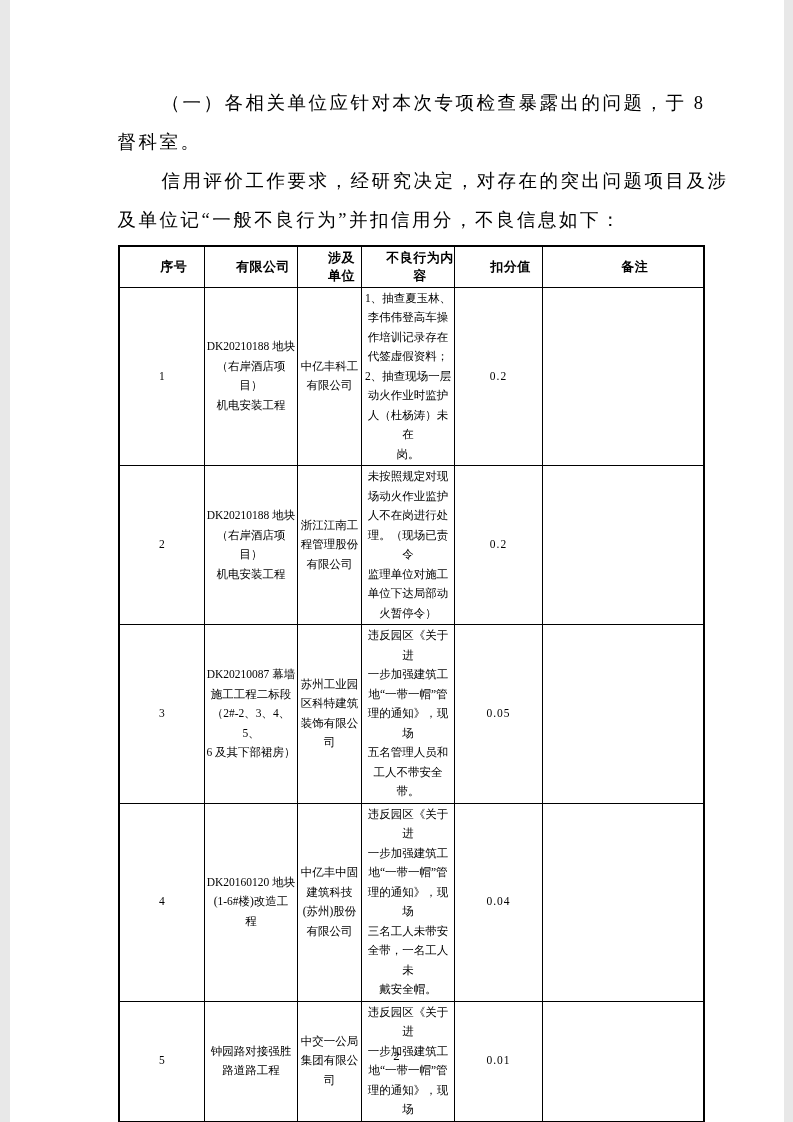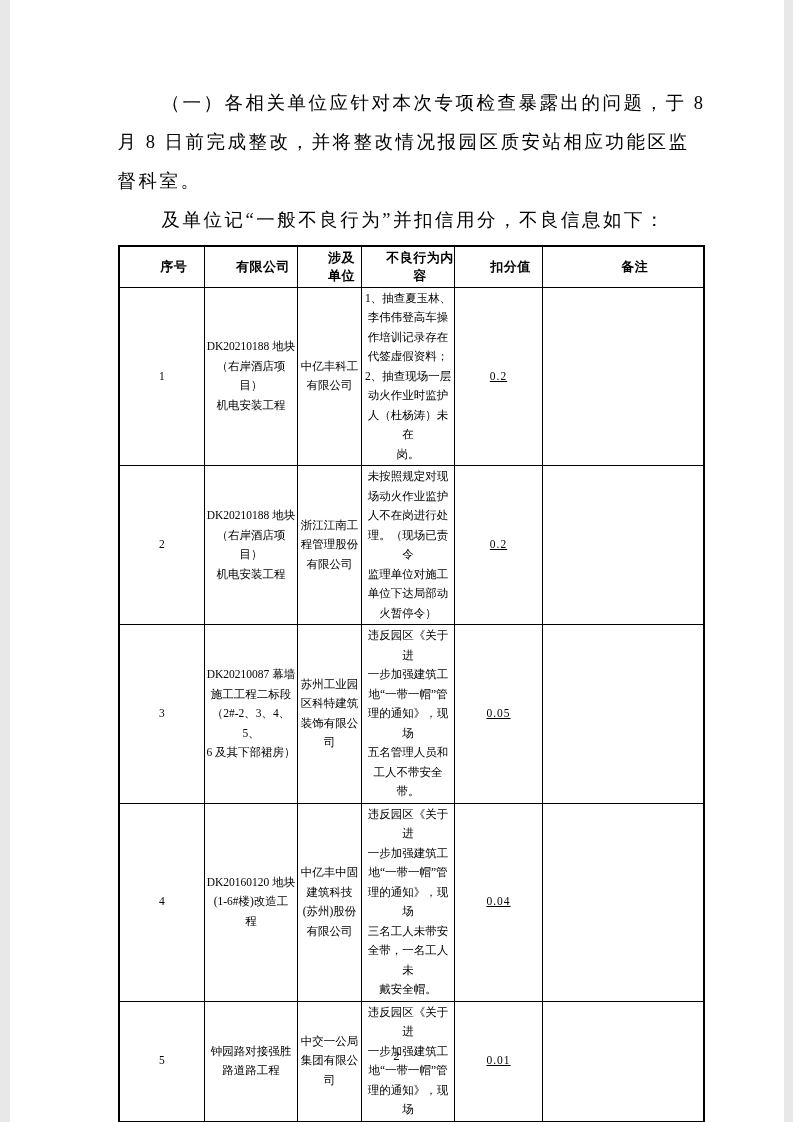--- a/index.html
+++ b/index.html
@@ -67,45 +67,45 @@
     padding: 1px 1px;
     overflow: hidden;
     margin-left: 10px;
   }
   td.c-project, td.c-unit { white-space: pre-line; }
   td.c-content {
     white-space: pre-line;
     text-align: left;
     padding-left: 2px;
   }
-  td.c-score { font-size: 12.5px; letter-spacing: 1px; text-decoration: underline; }
+  td.c-score { font-size: 12.5px; letter-spacing: 1px; }
   tr.r-last td { height: 98px; }
   
   .footer {
     position: absolute;
     left: 0;
     top: 1048px;
     width: 100%;
     text-align: center;
     font-size: 13px;
   }
 </style>
 </head>
 <body>
 
 <div class="page">
   <div class="content">
 
     <div>
         <div class="para">
           <div class="line">（一）各相关单位应针对本次专项检查暴露出的问题，于 8</div>
-          <div class="line">月 8 日前完成整改，并将整改情况报园区质安站相应功能区监</div>
           <div class="line">督科室。</div>
         </div>
         <div class="para">
+          <div class="line">信用评价工作要求，经研究决定，对存在的突出问题项目及涉</div>
           <div class="line">及单位记“一般不良行为”并扣信用分，不良信息如下：</div>
         </div>
       </div>
 
 
     <table class="summary">
       <colgroup>
         <col style="width:86px">
         <col style="width:93px">
         <col style="width:64px">

